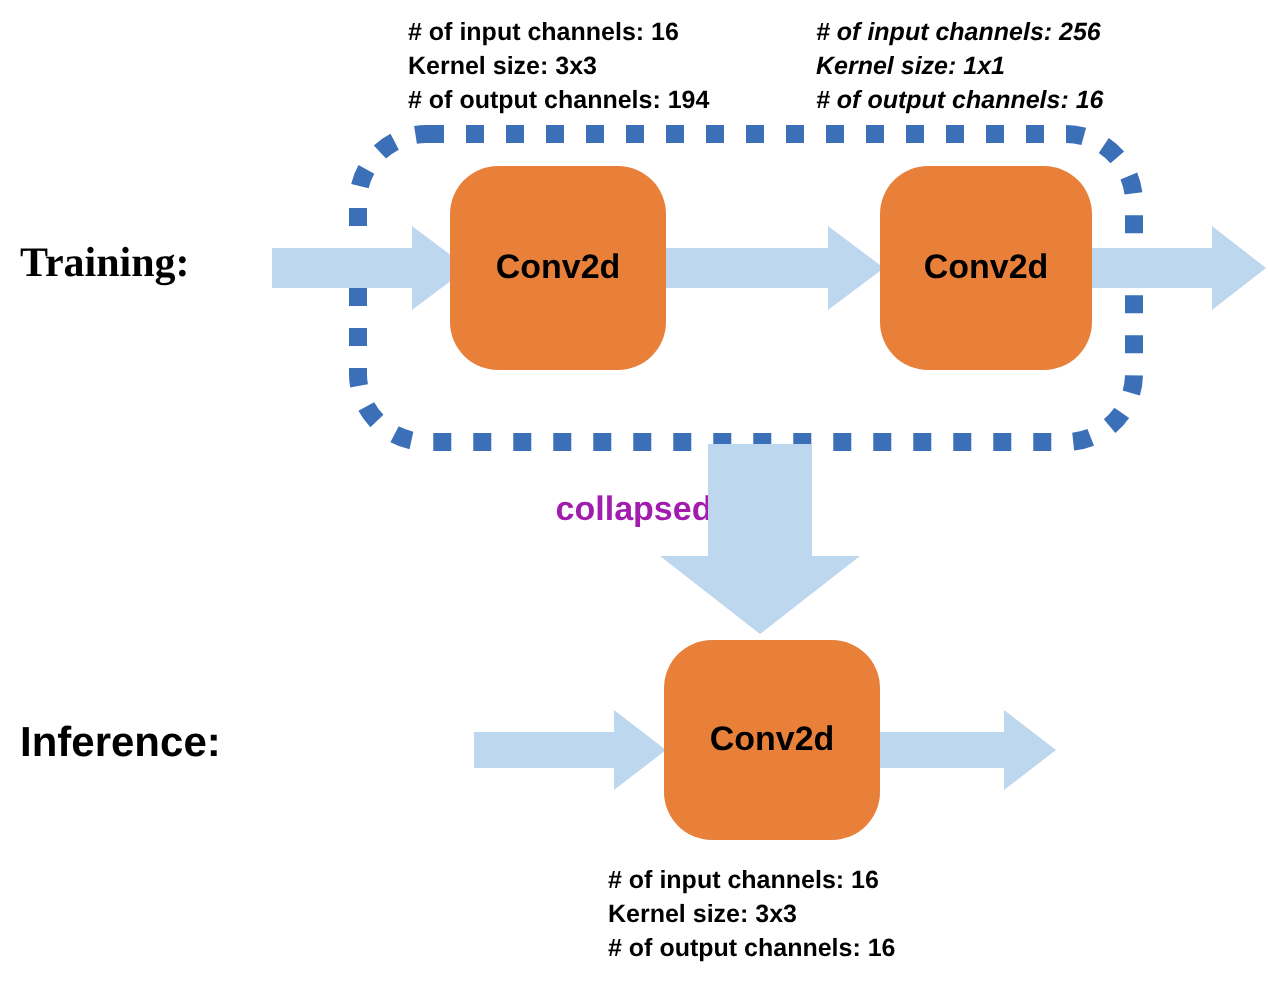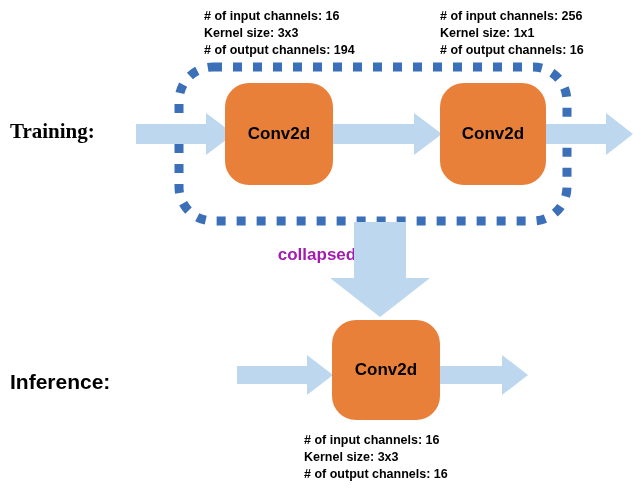--- a/index.html
+++ b/index.html
@@ -71,21 +71,21 @@
 <body>
 
 <div id="canvas">
 
   <div class="anno" style="left:204px; top:8px;">
     <div># of input channels: 16</div>
     <div>Kernel size: 3x3</div>
     <div># of output channels: 194</div>
   </div>
 
-  <div class="anno" style="left:440px; top:8px;">
+  <div class="anno" style="left:408px; top:8px;font-style:italic;">
     <div># of input channels: 256</div>
     <div>Kernel size: 1x1</div>
     <div># of output channels: 16</div>
   </div>
 
   <svg class="dotted-group" style="left:170px; top:58px;" width="406" height="172">
     <rect x="9" y="9" width="388" height="154" rx="34" ry="34" fill="none" stroke="#3B6FB8" stroke-width="9" stroke-dasharray="9 11" stroke-linecap="butt"></rect>
   </svg>
 
   <div class="row-label" style="left:10px; top:119px;font-family:Liberation Serif, serif;">Training:</div>
@@ -109,21 +109,21 @@
   <svg class="arrow" style="left:545px; top:113px;" width="89" height="42">
     <polygon points="0,11 61,11 61,0 88,21 61,42 61,31 0,31" fill="#BDD7EE"></polygon>
   </svg>
 
   <svg class="arrow" style="left:328px; top:222px;" width="104" height="96">
     <polygon points="26,0 78,0 78,56 102,56 52,95 2,56 26,56" fill="#BDD7EE"></polygon>
   </svg>
 
   <div class="collapsed-label" style="left:0px; top:245px; width:634px;">collapsed</div>
 
-  <div class="row-label" style="left:10px; top:360px;margin-top:10px;">Inference:</div>
+  <div class="row-label" style="left:10px; top:360px;">Inference:</div>
 
   <svg class="arrow" style="left:237px; top:355px;" width="98" height="40">
     <polygon points="0,11 70,11 70,0 96,20 70,40 70,29 0,29" fill="#BDD7EE"></polygon>
   </svg>
 
   <div class="conv-box" style="left:332px; top:320px; width:108px; height:100px;">
     <span>Conv2d</span>
   </div>
 
   <svg class="arrow" style="left:438px; top:355px;" width="92" height="40">

